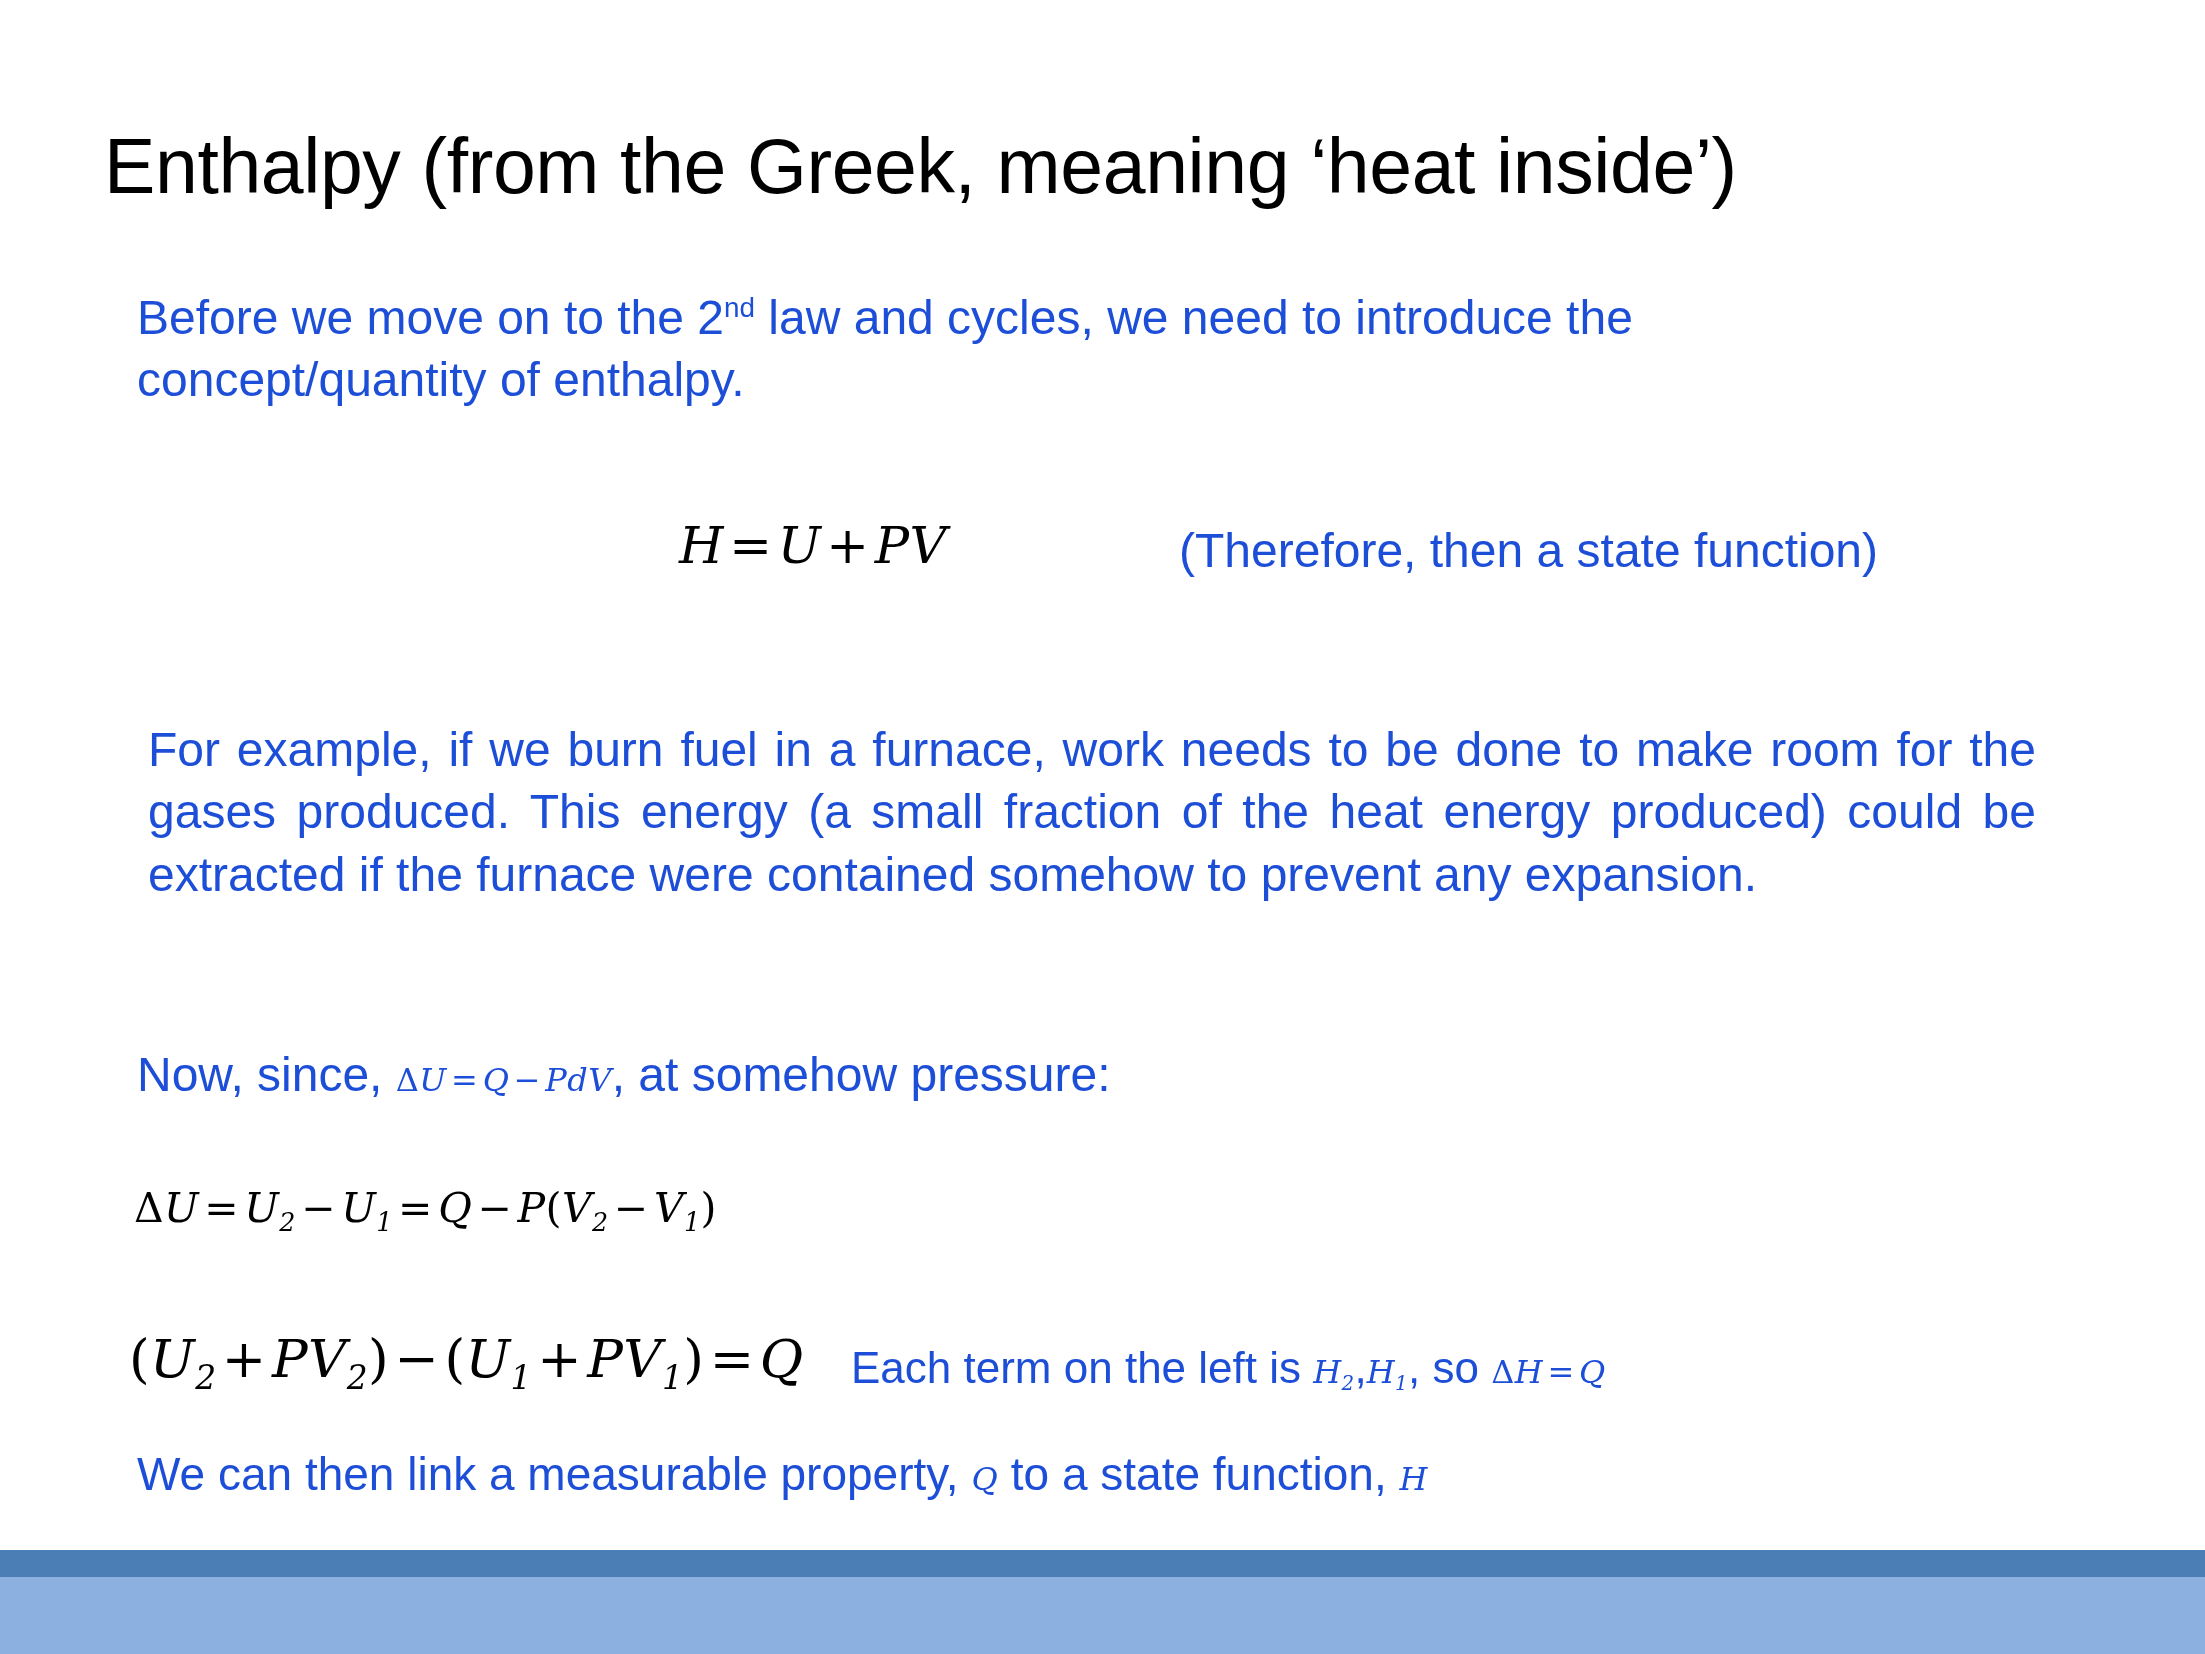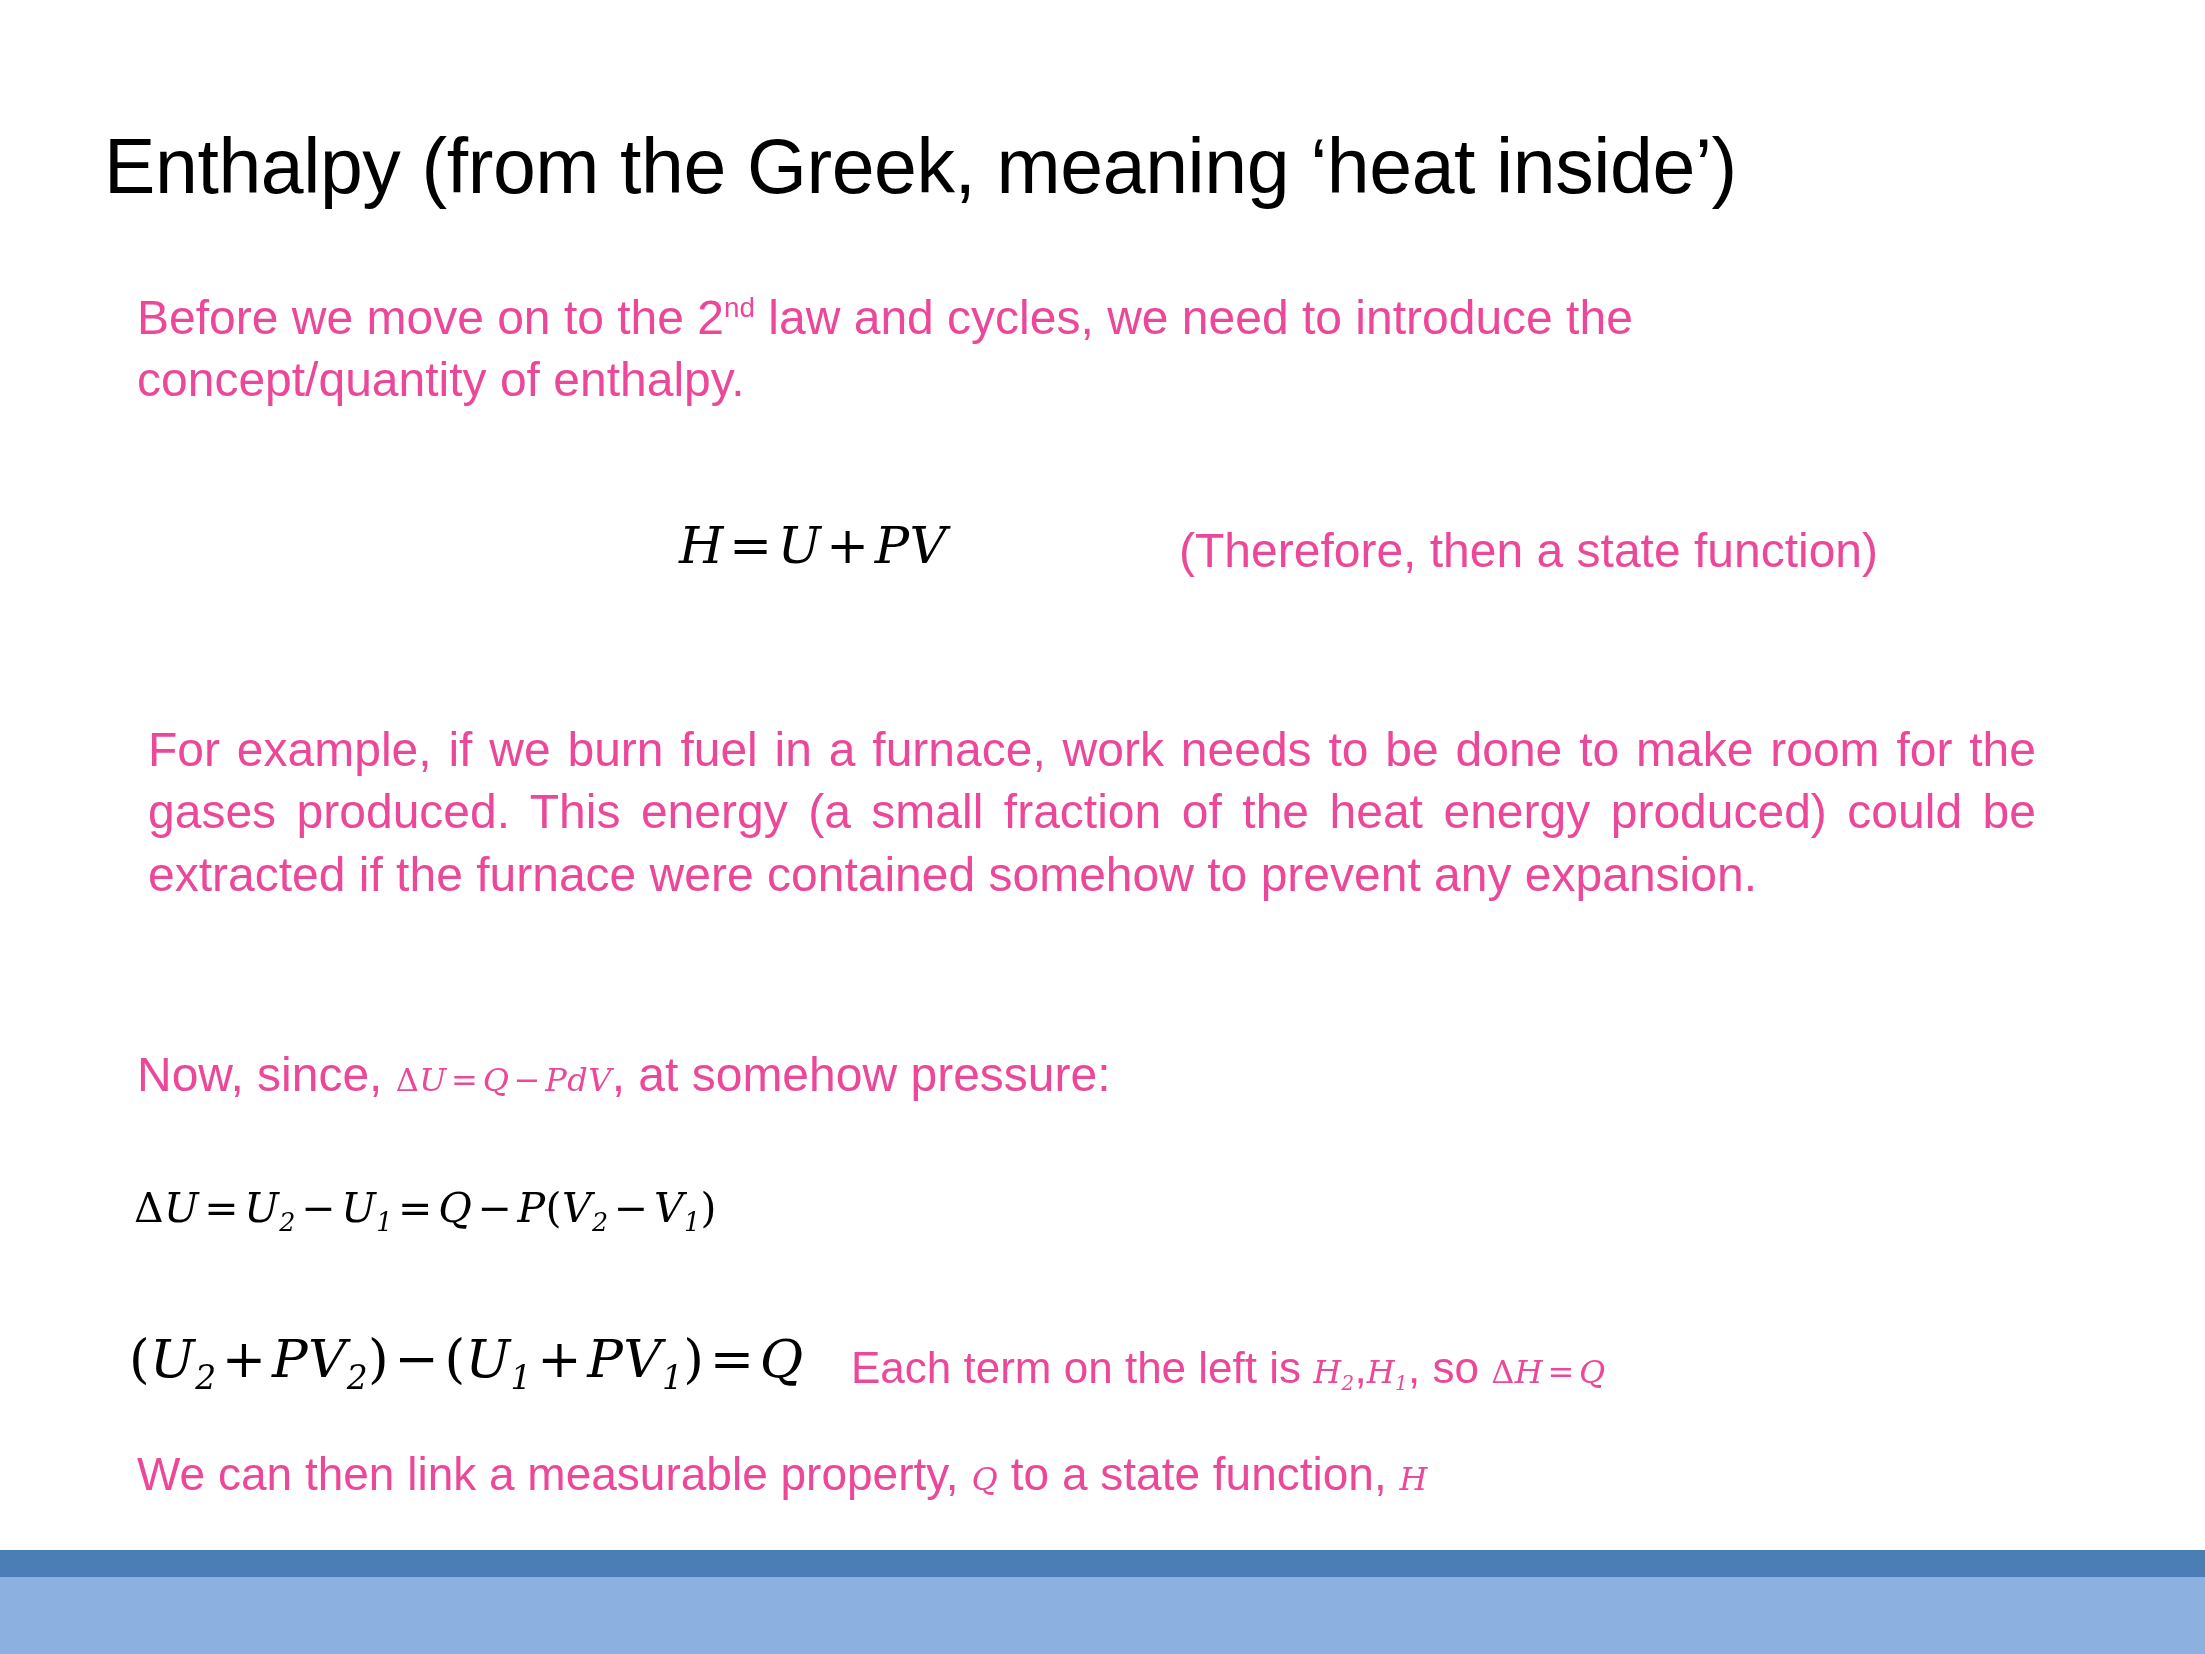--- a/index.html
+++ b/index.html
@@ -33,21 +33,21 @@
     font-weight: 400;
     letter-spacing: -0.4px;
     color: #000000;
     white-space: nowrap;
     margin-top: 40px;
   }
 
   .para {
     font-size: 48px;
     line-height: 1.30;
-    color: #ec4899;
+    color: #1d4ed8;
   }
   .para.justified {
     text-align: justify;
     text-align-last: left;
     margin-left: 11px;
   }
 
   sup.ordinal {
     font-size: 0.58em;
     vertical-align: super;

